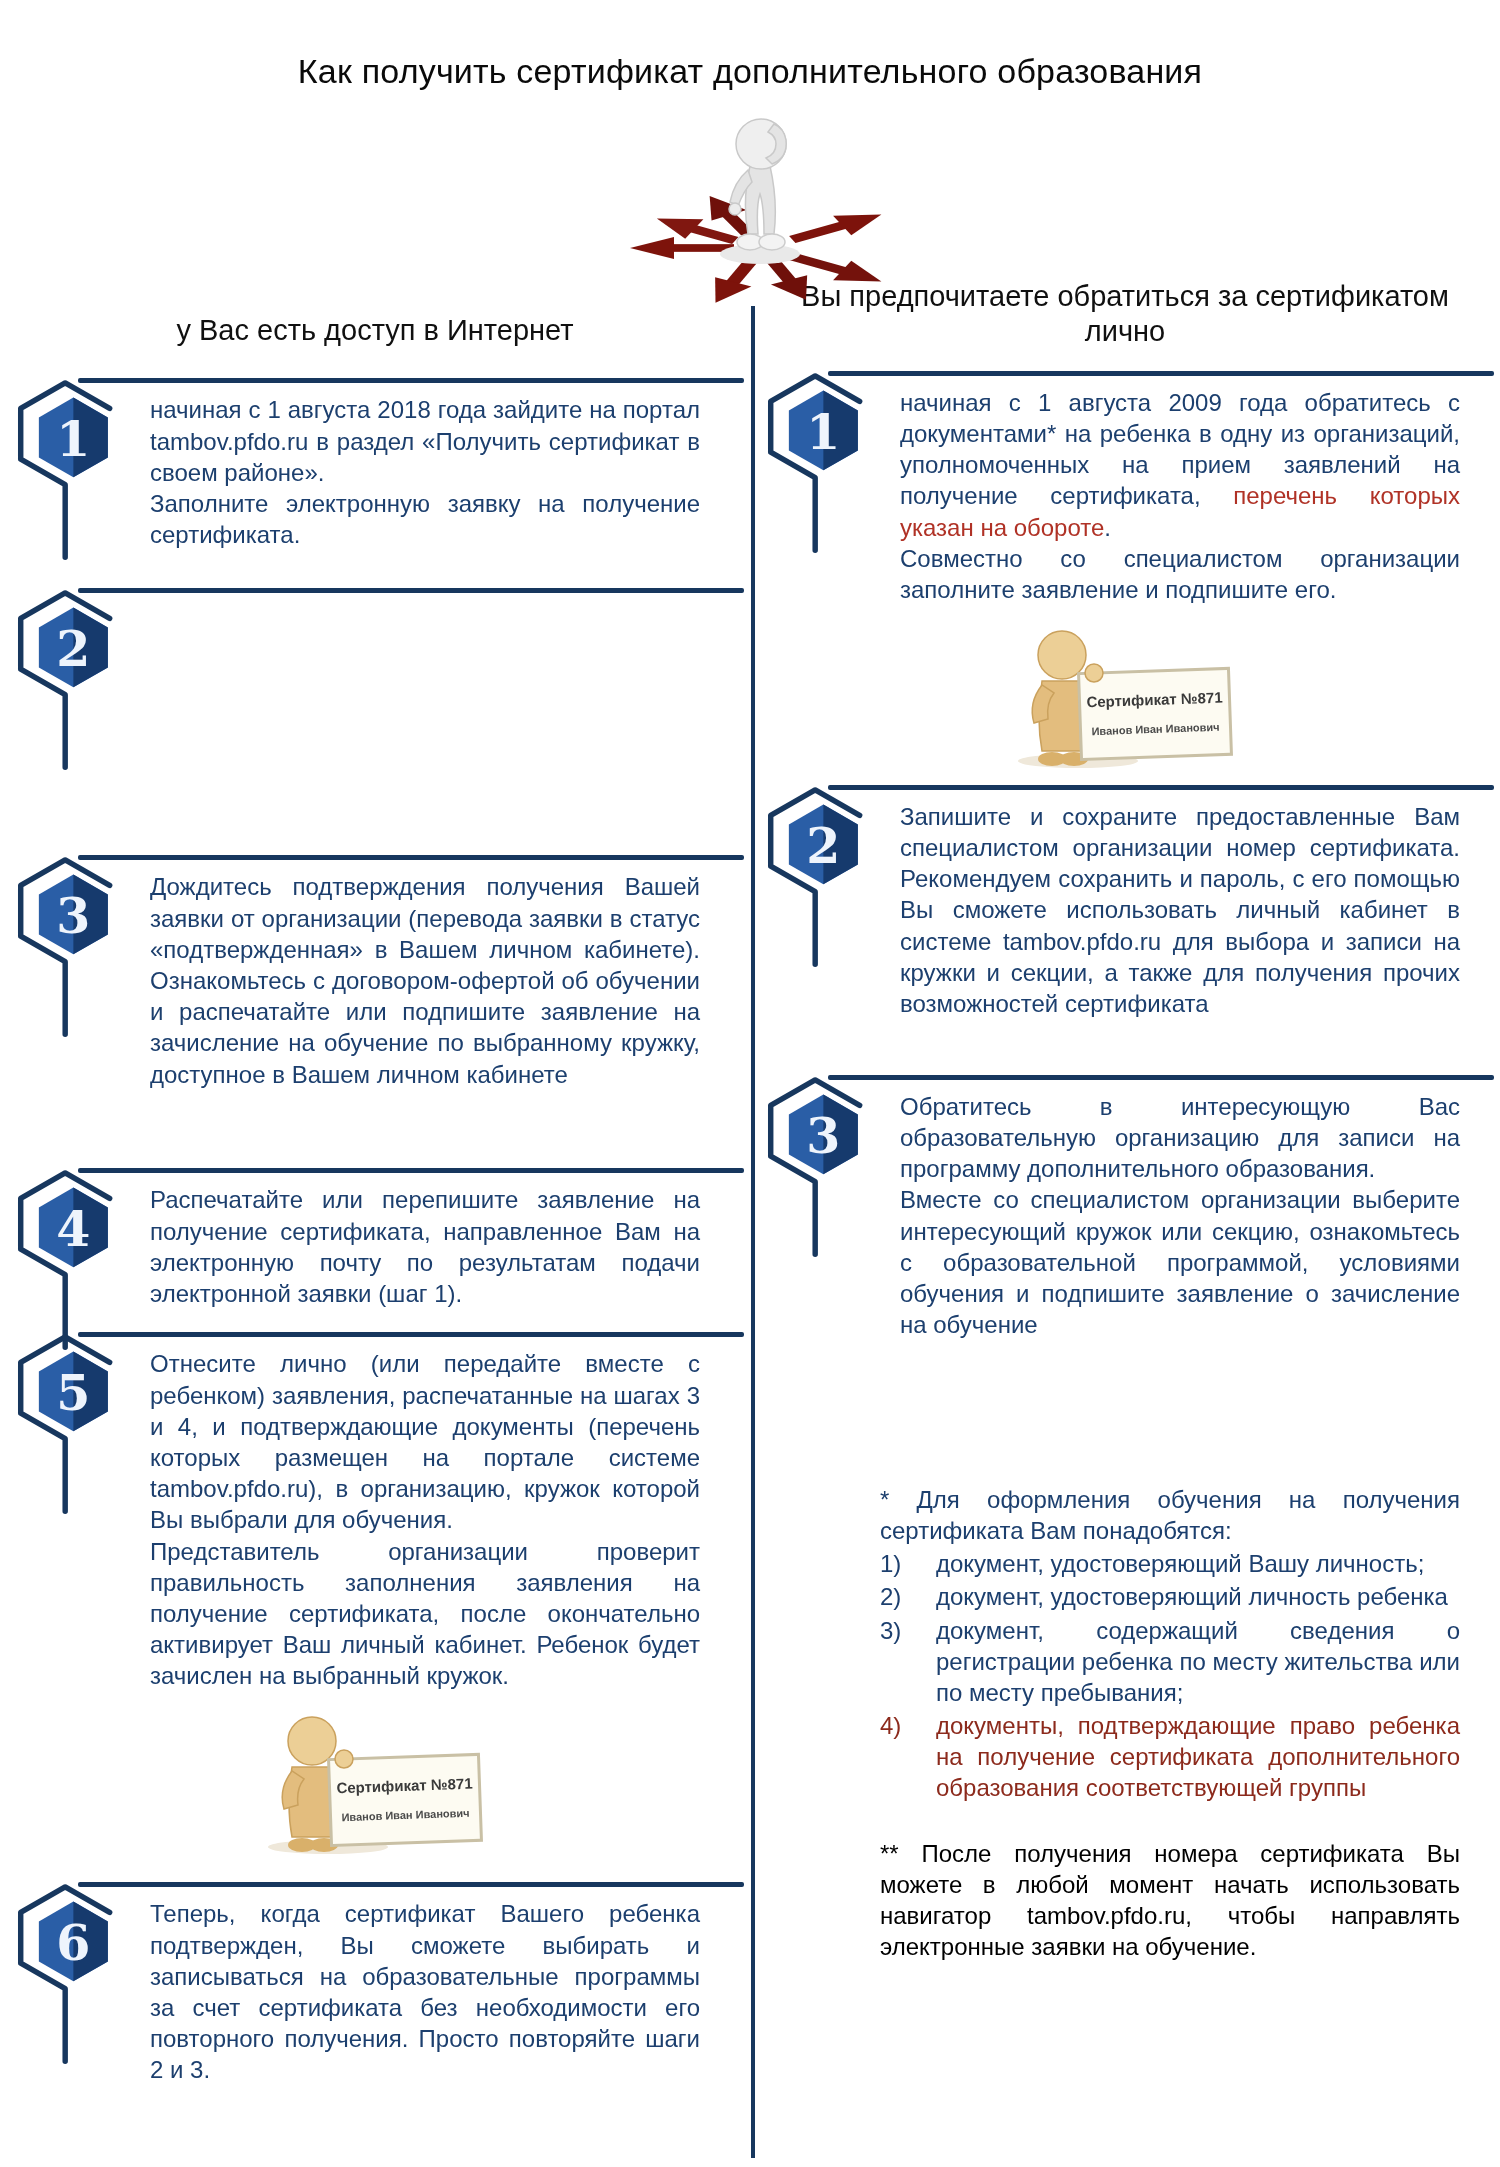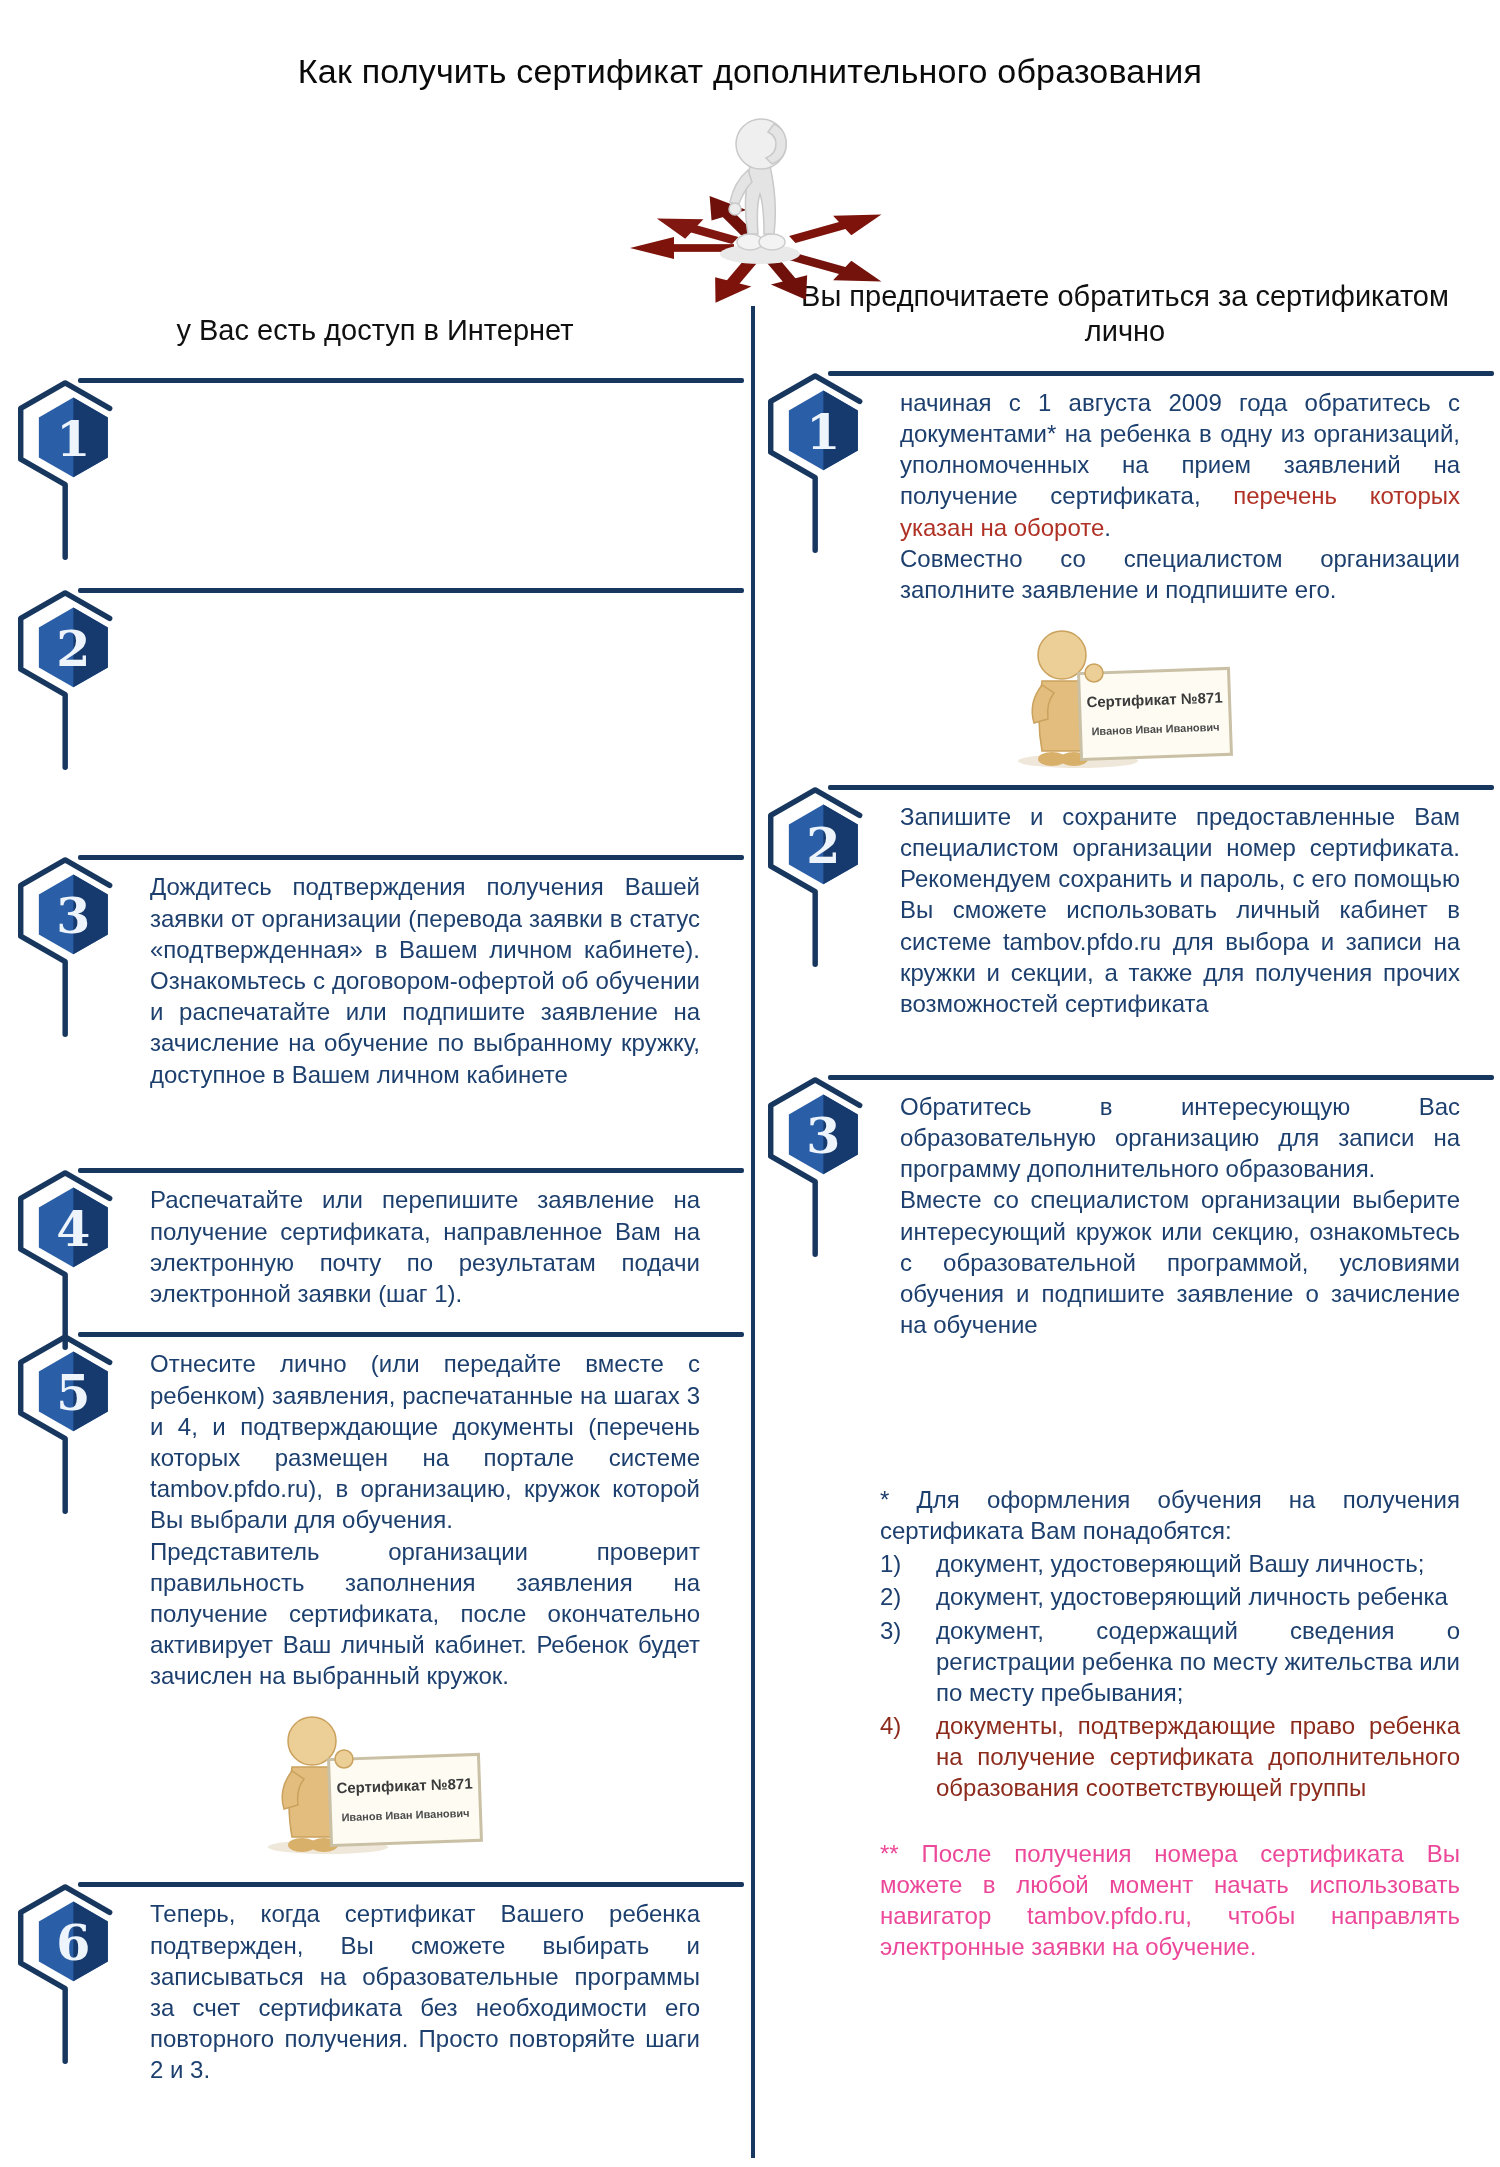--- a/index.html
+++ b/index.html
@@ -30,21 +30,21 @@
   .seg{white-space:pre-line;}
   .red-inline{color:#b03226;}
   .cert{display:block;margin:14px auto 0 auto;}
   
   .footnote{margin:36px 40px 0 130px;font-size:24px;line-height:1.3;color:#1c3f6e;}
   .fn-intro{text-align:justify;}
   .fn-item{display:flex;margin-top:2px;}
   .fn-num{width:56px;flex:0 0 56px;}
   .fn-text{flex:1;text-align:justify;white-space:pre-line;}
   .fn-item.maroon{color:#8c2a1c;}
-  .note2{margin:34px 40px 0 130px;font-size:24px;line-height:1.3;color:#ec4899;text-align:justify;}
+  .note2{margin:34px 40px 0 130px;font-size:24px;line-height:1.3;color:#000000;text-align:justify;}
   .note2 .seg{white-space:normal;}
 </style>
 </head>
 <body>
 
 <div class="page">
 
   <div class="title">Как получить сертификат дополнительного образования</div>
 
   <svg class="figure-center" viewBox="0 0 296 202" aria-hidden="true">
@@ -98,20 +98,22 @@
       <div class="col-header">у Вас есть доступ в Интернет</div>
 
       <div class="step" style="height:210px">
         <div class="step-line"></div>
         <svg class="badge" viewBox="0 0 130 240">
           <path class="hex-outline" d="M112,40 L63,12 L14,40 L14,96 L63,124 L63,204"></path>
           <polygon class="hex-left" points="72,28 110,50 110,94 72,116 34,94 34,50"></polygon>
           <polygon class="hex-right" points="72,28 110,50 110,94 72,116"></polygon>
           <text class="badge-num" x="72" y="92">1</text>
         </svg>
+        <div class="step-text">начиная с 1 августа 2018 года зайдите на портал tambov.pfdo.ru в раздел «Получить сертификат в своем районе».
+Заполните электронную заявку на получение сертификата.</div>
       </div>
 
       <div class="step" style="height:267px">
         <div class="step-line"></div>
         <svg class="badge" viewBox="0 0 130 240">
           <path class="hex-outline" d="M112,40 L63,12 L14,40 L14,96 L63,124 L63,204"></path>
           <polygon class="hex-left" points="72,28 110,50 110,94 72,116 34,94 34,50"></polygon>
           <polygon class="hex-right" points="72,28 110,50 110,94 72,116"></polygon>
           <text class="badge-num" x="72" y="92">2</text>
         </svg>

